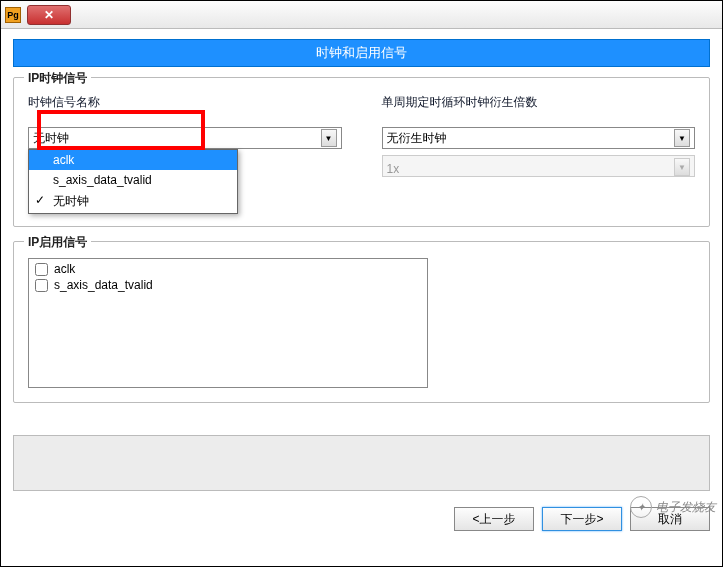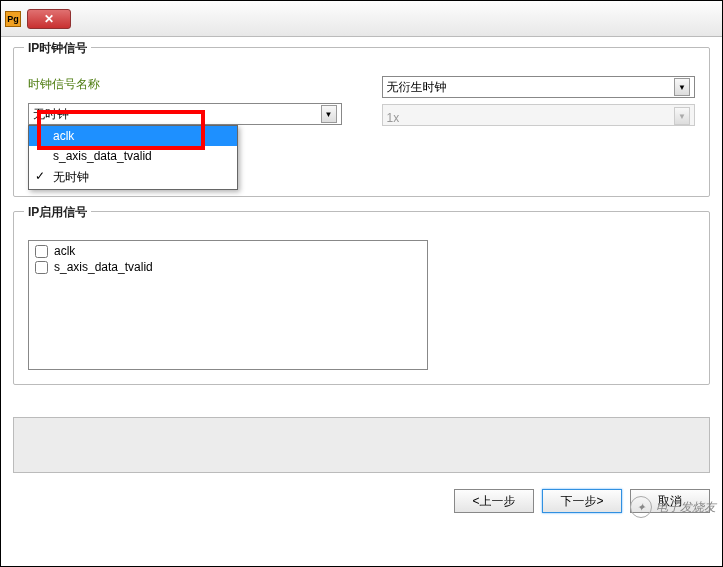--- a/index.html
+++ b/index.html
@@ -1,32 +1,32 @@
 <!DOCTYPE html>
 <html><head>
   <meta charset="utf-8">
   <style>
     * { box-sizing: border-box; margin: 0; padding: 0; font-family: "Segoe UI", Tahoma, sans-serif; font-size: 12px; }
     body { background: #fff; width: 723px; height: 567px; position: relative; border: 1px solid #000; }
     
-    .titlebar { height: 36px; background: linear-gradient(#fdfdfd, #e8e8e8); border-bottom: 1px solid #bbb; display: flex; align-items: center; padding: 0 4px; }
+    .titlebar { height: 28px; background: linear-gradient(#fdfdfd, #e8e8e8); border-bottom: 1px solid #bbb; display: flex; align-items: center; padding: 0 4px; }
     .titlebar-icon { width: 16px; height: 16px; background: #f0a020; border: 1px solid #a06000; margin-right: 6px; display: flex; align-items: center; justify-content: center; font-size: 9px; color: #000; font-weight: bold; }
     .titlebar-text { flex: 1; color: #333; }
     .close-btn { width: 44px; height: 20px; background: linear-gradient(#e07070, #c83030); border: 1px solid #903030; border-radius: 3px; color: #fff; display: flex; align-items: center; justify-content: center; font-weight: bold; cursor: pointer; }
     
     .content { padding: 10px 12px; }
     
     .banner { background: #1e90ff; color: #fff; text-align: center; padding: 4px; font-size: 13px; border: 1px solid #0070d0; margin-bottom: 10px; }
     
-    .fieldset { border: 1px solid #bbb; border-radius: 2px; padding: 28px 14px 14px; margin-bottom: 14px; position: relative; }
+    .fieldset { border: 1px solid #bbb; border-radius: 2px; padding: 16px 14px 14px; margin-bottom: 14px; position: relative; }
     .fieldset-legend { position: absolute; top: -8px; left: 10px; background: #fff; padding: 0 4px; font-weight: bold; color: #222; }
     
     .row { display: flex; gap: 40px; }
     .col { flex: 1; display: flex; flex-direction: column; gap: 4px; }
-    .label { color: #4d7c0f; margin-bottom: 6px; }
+    .label { color: #0f172a; margin-bottom: 12px; }
     
     .select-wrap { position: relative; }
     .select { width: 100%; height: 22px; border: 1px solid #888; background: #fff; display: flex; align-items: center; padding: 0 4px; cursor: pointer; }
     .select-arrow { margin-left: auto; width: 16px; height: 18px; background: linear-gradient(#f8f8f8,#ddd); border: 1px solid #999; display: flex; align-items: center; justify-content: center; font-size: 8px; }
     
     .dropdown { position: absolute; top: 22px; left: 0; width: 210px; background: #fff; border: 1px solid #666; box-shadow: 2px 2px 5px rgba(0,0,0,0.3); z-index: 10; }
     .dropdown-item { padding: 3px 6px 3px 24px; cursor: pointer; position: relative; }
     .dropdown-item.highlighted { background: #1e90ff; color: #fff; }
     .dropdown-item .check { position: absolute; left: 6px; }
     
@@ -58,20 +58,21 @@
 <body>
 
 <div class="titlebar">
   <div class="titlebar-icon">Pg</div>
   <div class="close-btn">
     <span>✕</span>
   </div>
 </div>
 
 <div class="content">
+  <div class="banner">时钟和启用信号</div>
 
   <div class="fieldset" style="height:150px;">
     <div class="fieldset-legend">IP时钟信号</div>
     <div class="row">
       <div class="col">
         <div class="label">时钟信号名称</div>
         <div class="select-wrap">
           <div class="select">
             <span>无时钟</span>
             <span class="select-arrow">▼</span>
@@ -84,20 +85,21 @@
               <span>s_axis_data_tvalid</span>
             </div>
             <div class="dropdown-item">
               <span class="check">✓</span>
               <span>无时钟</span>
             </div>
           </div>
         </div>
       </div>
       <div class="col">
+        <div class="label">单周期定时循环时钟衍生倍数</div>
         <div class="select">
           <span>无衍生时钟</span>
           <span class="select-arrow">▼</span>
         </div>
         <div class="disabled-field">
           <span>1x</span>
           <span class="select-arrow">▼</span>
         </div>
       </div>
     </div>

